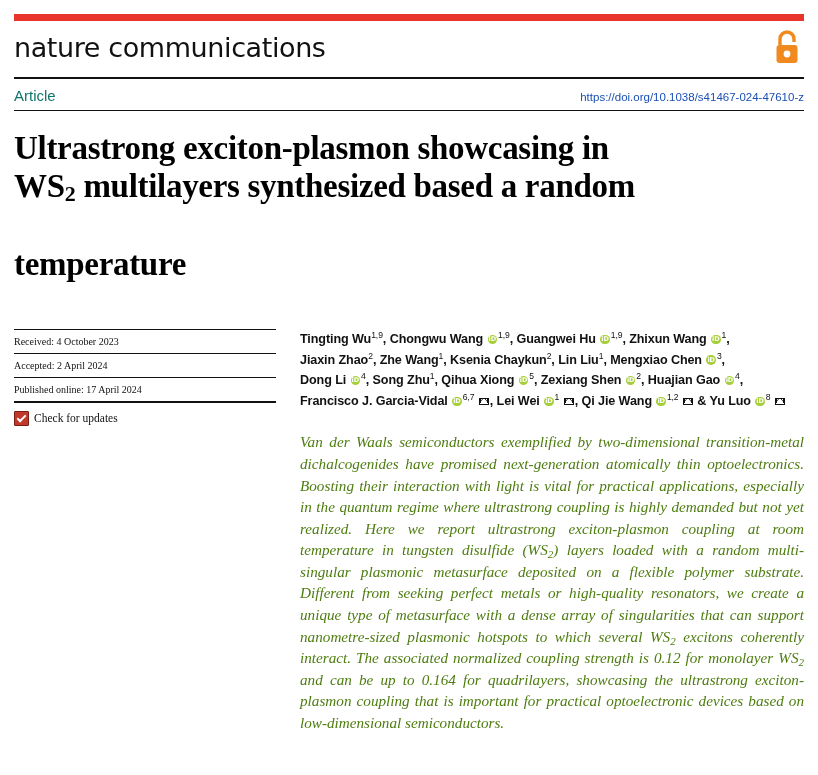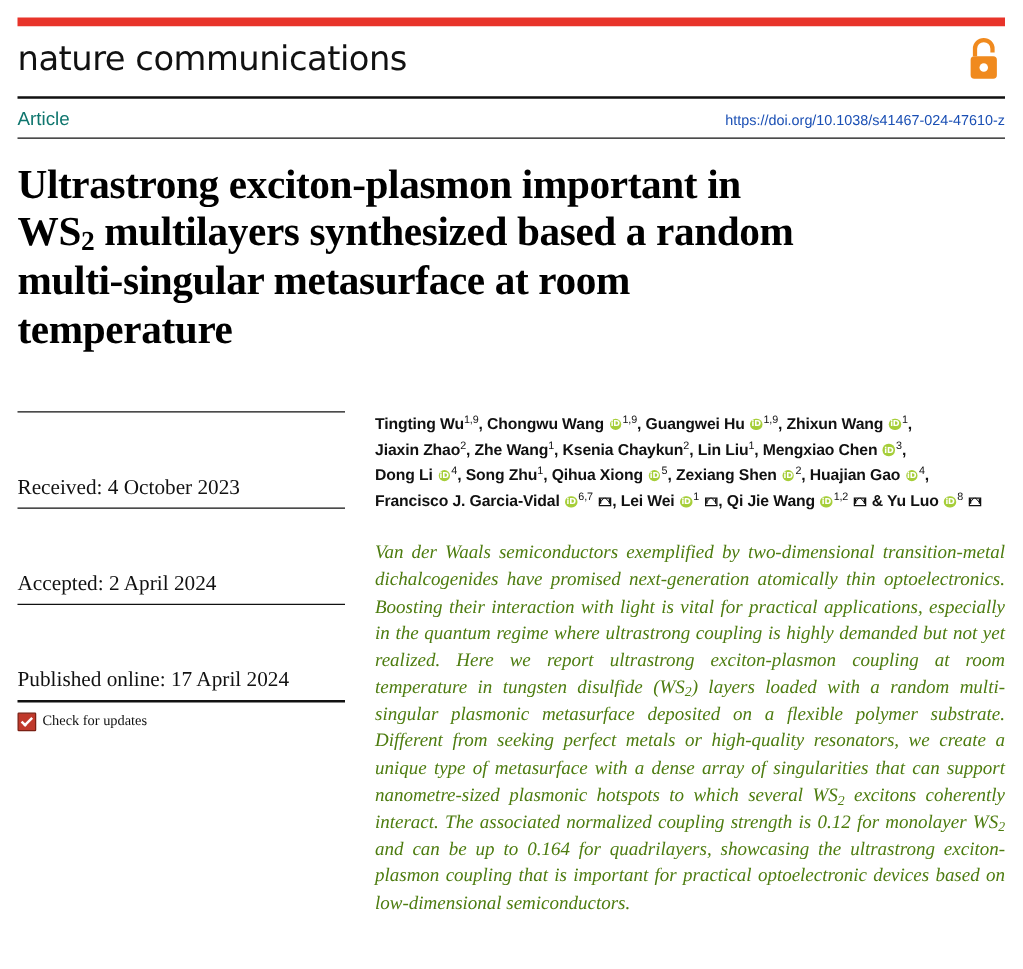--- a/index.html
+++ b/index.html
@@ -100,24 +100,23 @@
   }
   .right-col {
     flex: 1 1 auto;
     font-family: "Liberation Serif", serif;
   }
   .hist-line {
     height: 1.1px;
     background: #111111;
   }
   .hist-item {
-    font-size: 17px;
+    font-size: 10px;
     padding: 6px 0 6px 0;
     color: #111111;
-    margin-top: 44px;
   }
   .crossmark {
     display: flex;
     align-items: center;
     gap: 5px;
     padding-top: 8px;
   }
   .crossmark-badge {
     width: 13px;
     height: 13px;
@@ -248,23 +247,23 @@
   </div>
   <div class="brand-underline"></div>
 
   <div class="meta-row">
     <div class="article-label">Article</div>
     <a class="doi" href="#">https://doi.org/10.1038/s41467-024-47610-z</a>
   </div>
   <div class="meta-underline"></div>
 
   <h1 class="title">
-    <span>Ultrastrong exciton-plasmon important in</span><br>
+    <span>Ultrastrong exciton-plasmon showcasing in</span><br>
     <span>WS</span><sub>2</sub><span> multilayers synthesized based a random</span><br>
-    <span>multi-singular metasurface at room</span><br>
+    <br>
     <span>temperature</span>
   </h1>
 
   <div class="body-grid">
 
     <div class="left-col">
       <div class="hist-line"></div>
       <div class="hist-item">Received: 4 October 2023</div>
       <div class="hist-line"></div>
       <div class="hist-item">Accepted: 2 April 2024</div>

